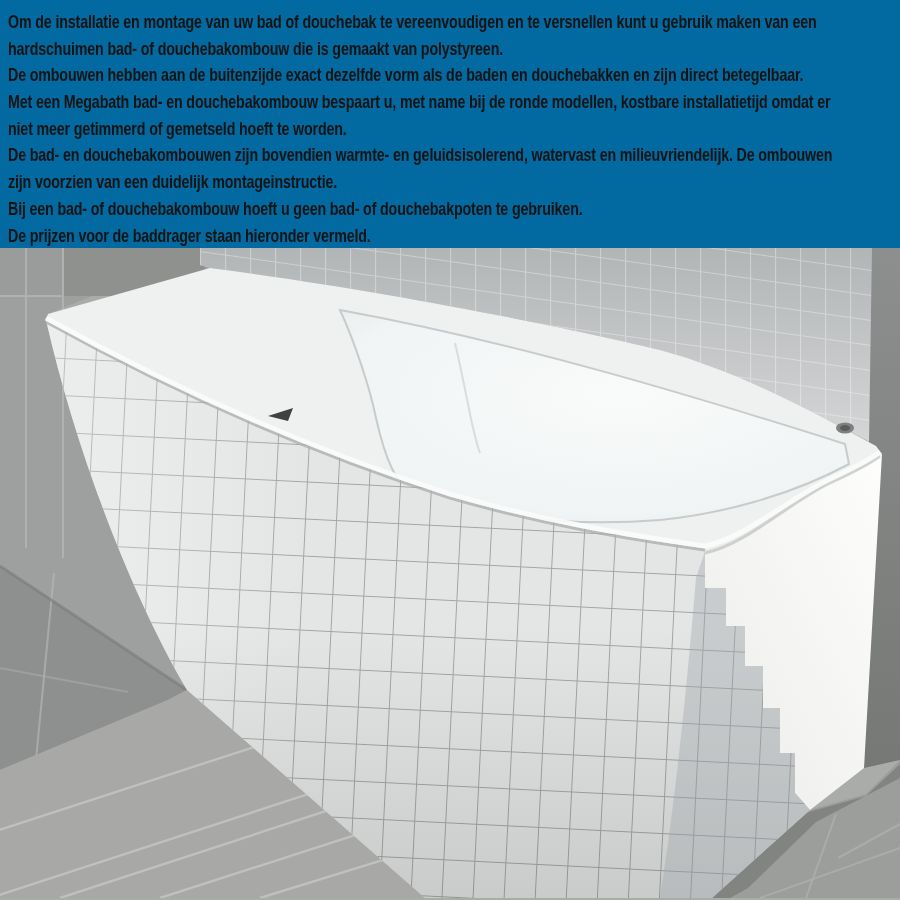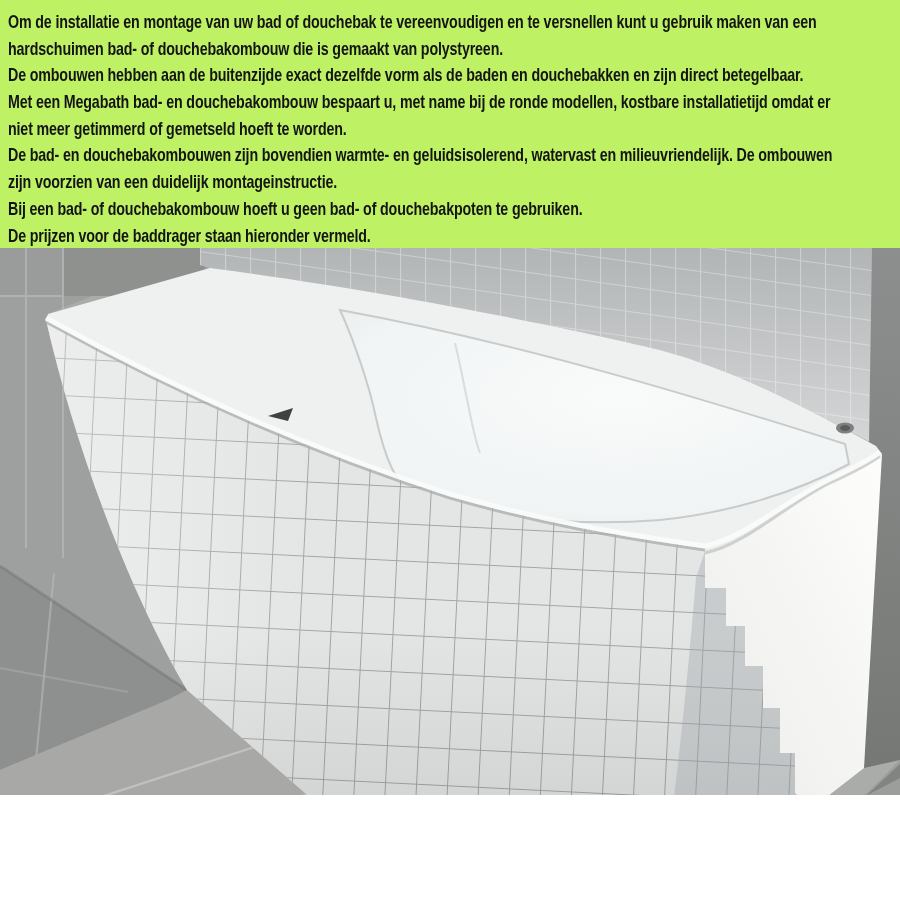--- a/index.html
+++ b/index.html
@@ -1,16 +1,16 @@
 <!DOCTYPE html>
 <html><head>
 <meta charset="utf-8">
 <style>
   html,body{margin:0;padding:0;background:#ffffff;}
-  .page{position:relative;width:900px;height:795px;overflow:hidden;background:#bef264;
+  .page{position:relative;width:900px;height:900px;overflow:hidden;background:#0369a1;
         font-family:"Liberation Sans",sans-serif;}
   .intro{position:absolute;left:8px;top:9px;width:1200px;
          transform:scaleX(0.75);transform-origin:0 0;
          font-size:19px;font-weight:700;line-height:26.7px;letter-spacing:-0.2px;
          color:#141414;white-space:nowrap;}
   .intro div{height:26.7px;}
   .photo{position:absolute;left:0;top:248px;width:900px;height:652px;}
   svg{display:block;}
 </style>
 </head>

